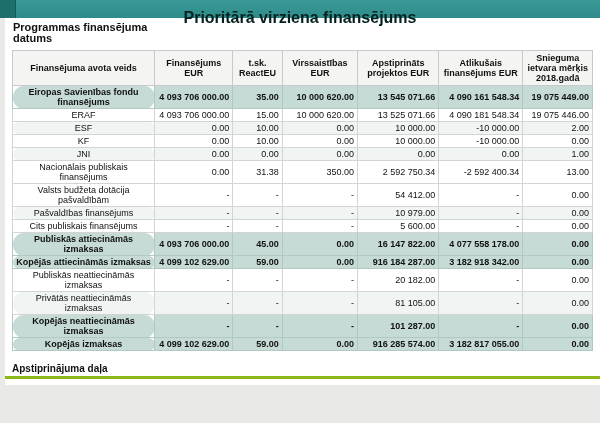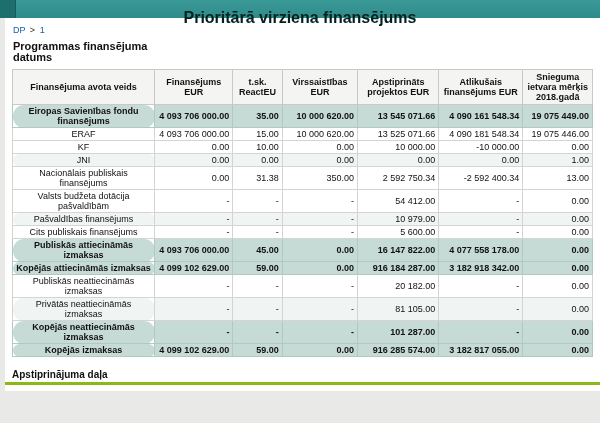--- a/index.html
+++ b/index.html
@@ -70,25 +70,20 @@
 </head>
 <body>
 
 <div class="topbar">
   <div class="topbar-corner"></div>
   <div class="topbar-title">Prioritārā virziena finansējums</div>
 </div>
 
 <div class="panel">
 
-  <div class="breadcrumb">
-    <a>DP</a>
-    <span class="sep">&gt;</span>
-    <a>1</a>
-  </div>
 
   <div class="section-title">Programmas finansējuma datums</div>
 
   <table class="fin">
     <colgroup>
       <col style="width:24.5%">
         <col style="width:13.5%">
         <col style="width:8.5%">
       <col style="width:13%">
         <col style="width:14%">
@@ -118,20 +113,29 @@
         </tr>
         <tr>
           <td class="label">ERAF</td>
           <td class="num">4 093 706 000.00</td>
           <td class="num">15.00</td>
           <td class="num">10 000 620.00</td>
           <td class="num">13 525 071.66</td>
           <td class="num">4 090 181 548.34</td>
           <td class="num">19 075 446.00</td>
         </tr>
+        <tr class="alt">
+          <td class="label">ESF</td>
+          <td class="num">0.00</td>
+          <td class="num">10.00</td>
+          <td class="num">0.00</td>
+          <td class="num">10 000.00</td>
+          <td class="num">-10 000.00</td>
+          <td class="num">2.00</td>
+        </tr>
         <tr>
           <td class="label">KF</td>
           <td class="num">0.00</td>
           <td class="num">10.00</td>
           <td class="num">0.00</td>
           <td class="num">10 000.00</td>
           <td class="num">-10 000.00</td>
           <td class="num">0.00</td>
         </tr>
         <tr class="alt">

